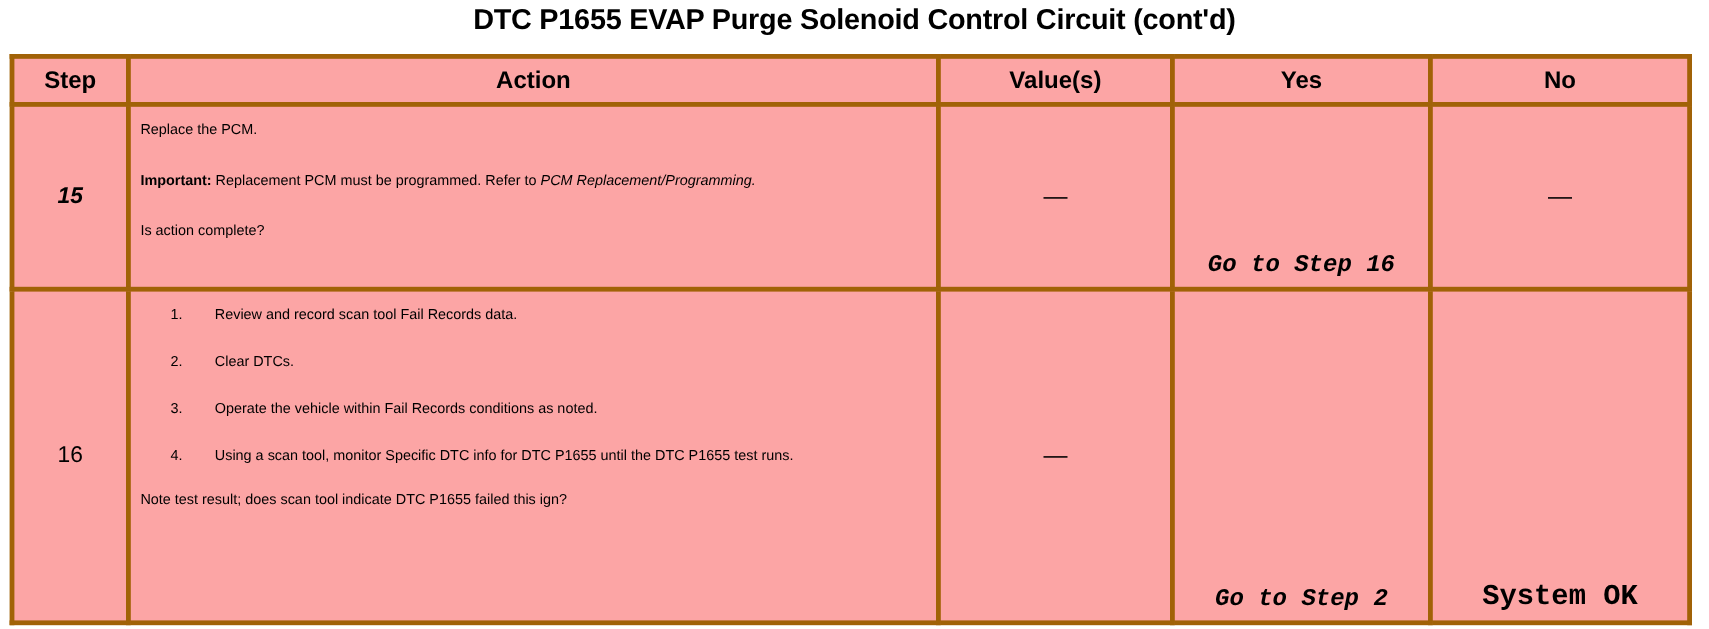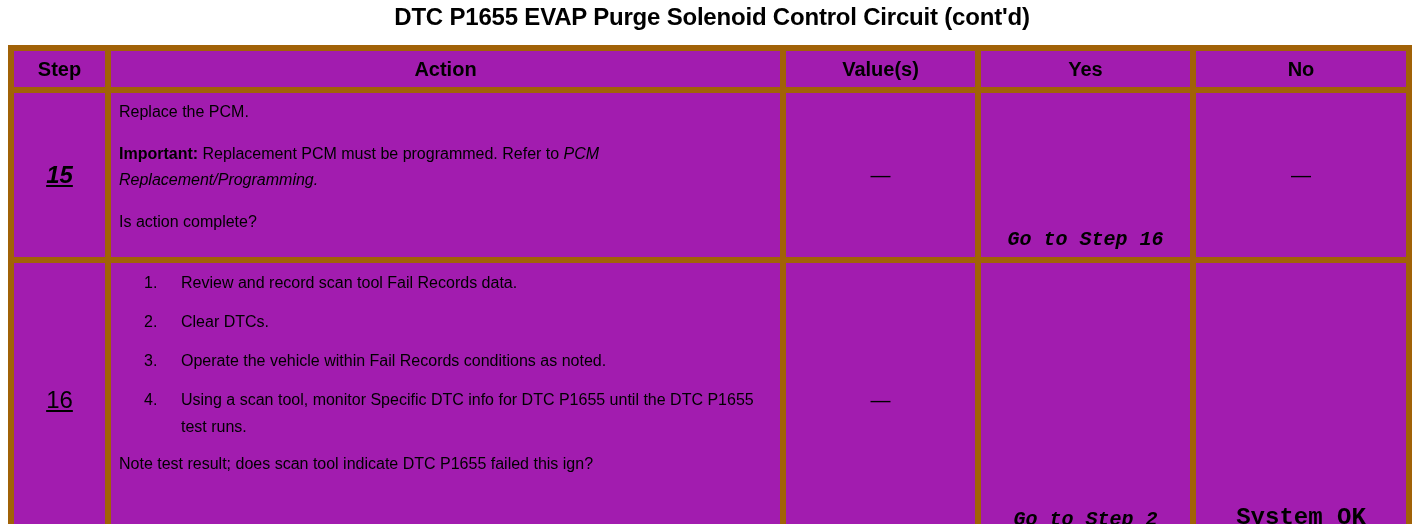--- a/index.html
+++ b/index.html
@@ -40,24 +40,24 @@
   .diag-table {
     position: absolute;
     left: 8px;
     top: 45px;
     width: 1398px;
     border-collapse: collapse;
     table-layout: fixed;
   }
   .diag-table th,
   .diag-table td {
-    border: 6px solid #a16207;
+    border: 4px solid #a16207;
     padding: 0;
     vertical-align: top;
-    background: #a21caf;
+    background: #fca5a5;
   }
   .diag-table thead th {
     height: 36px;
     text-align: center;
     vertical-align: middle;
     font-size: 20px;
     font-weight: bold;
   }
 
   
@@ -85,23 +85,22 @@
     display: flex;
     align-items: flex-end;
     justify-content: center;
     height: 100%;
     box-sizing: border-box;
     padding-bottom: 6px;
     font-family: Liberation Mono, monospace;
   }
 
   .step-num {
-    font-size: 24px;
+    font-size: 19px;
     font-weight: normal;
-    text-decoration: underline;
   }
   .step-num.italic { font-style: italic; font-weight: bold; }
 
   .dash {
     font-size: 20px;
     line-height: 1;
   }
 
   .goto {
     font-size: 20px;
@@ -111,21 +110,21 @@
   }
   .plainresult {
     font-size: 24px;
     font-weight: bold;
     white-space: nowrap;
     text-align: center;
   }
 
   
   .action-cell {
-    font-size: 16px;
+    font-size: 12px;
     line-height: 26px;
   }
   .action-cell p {
     margin: 0 0 16px 0;
   }
   .action-cell p.last {
     margin-bottom: 16px;
   }
   .action-cell .b { font-weight: bold; }
   .action-cell .i { font-style: italic; }

